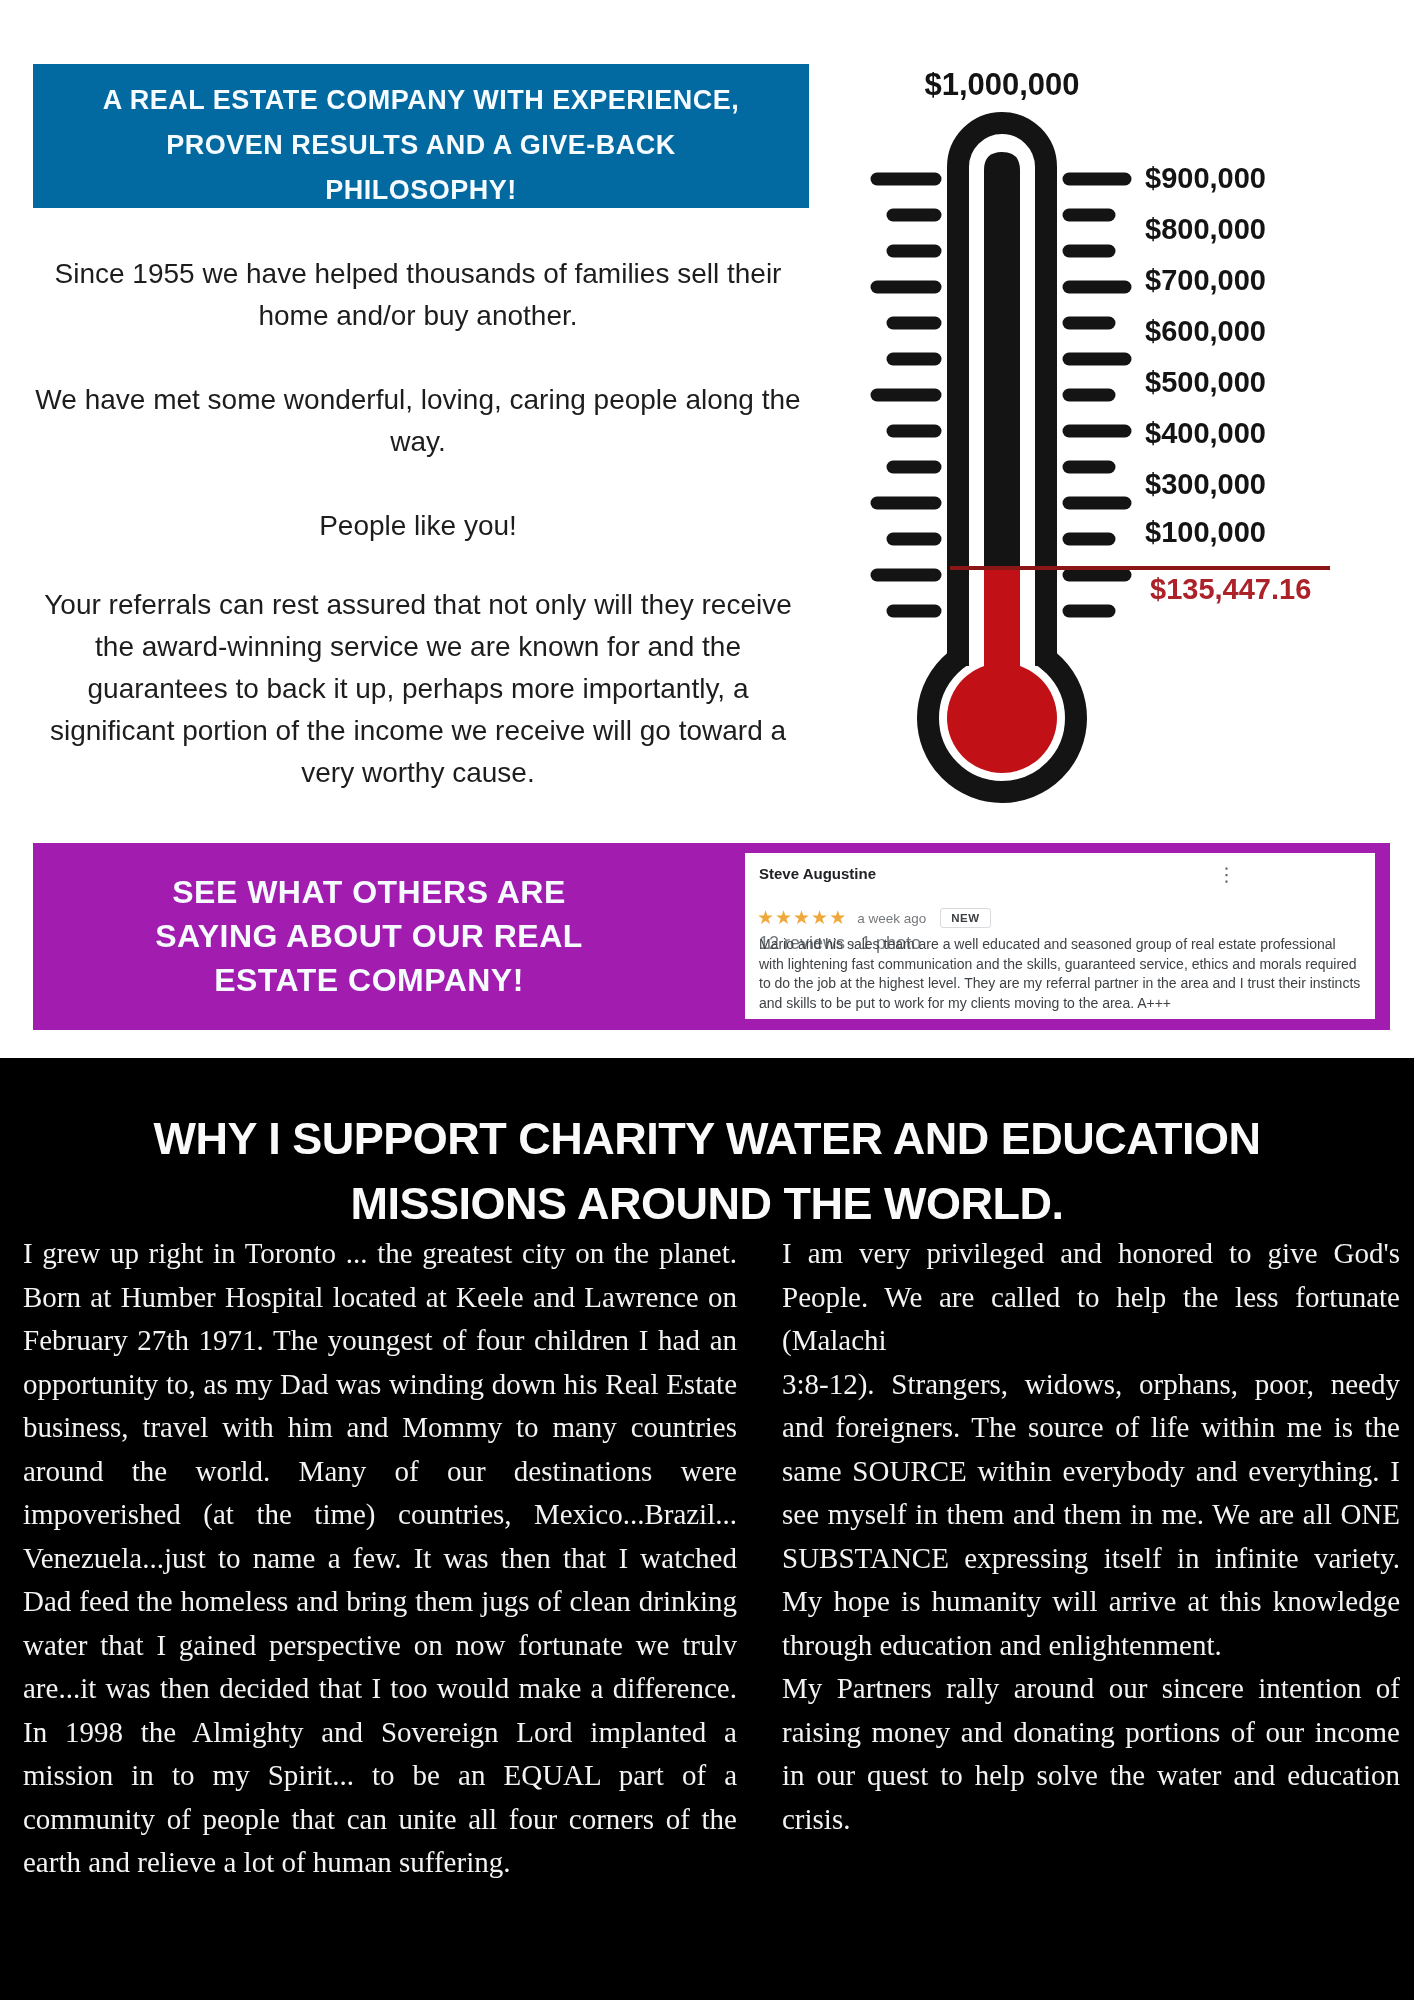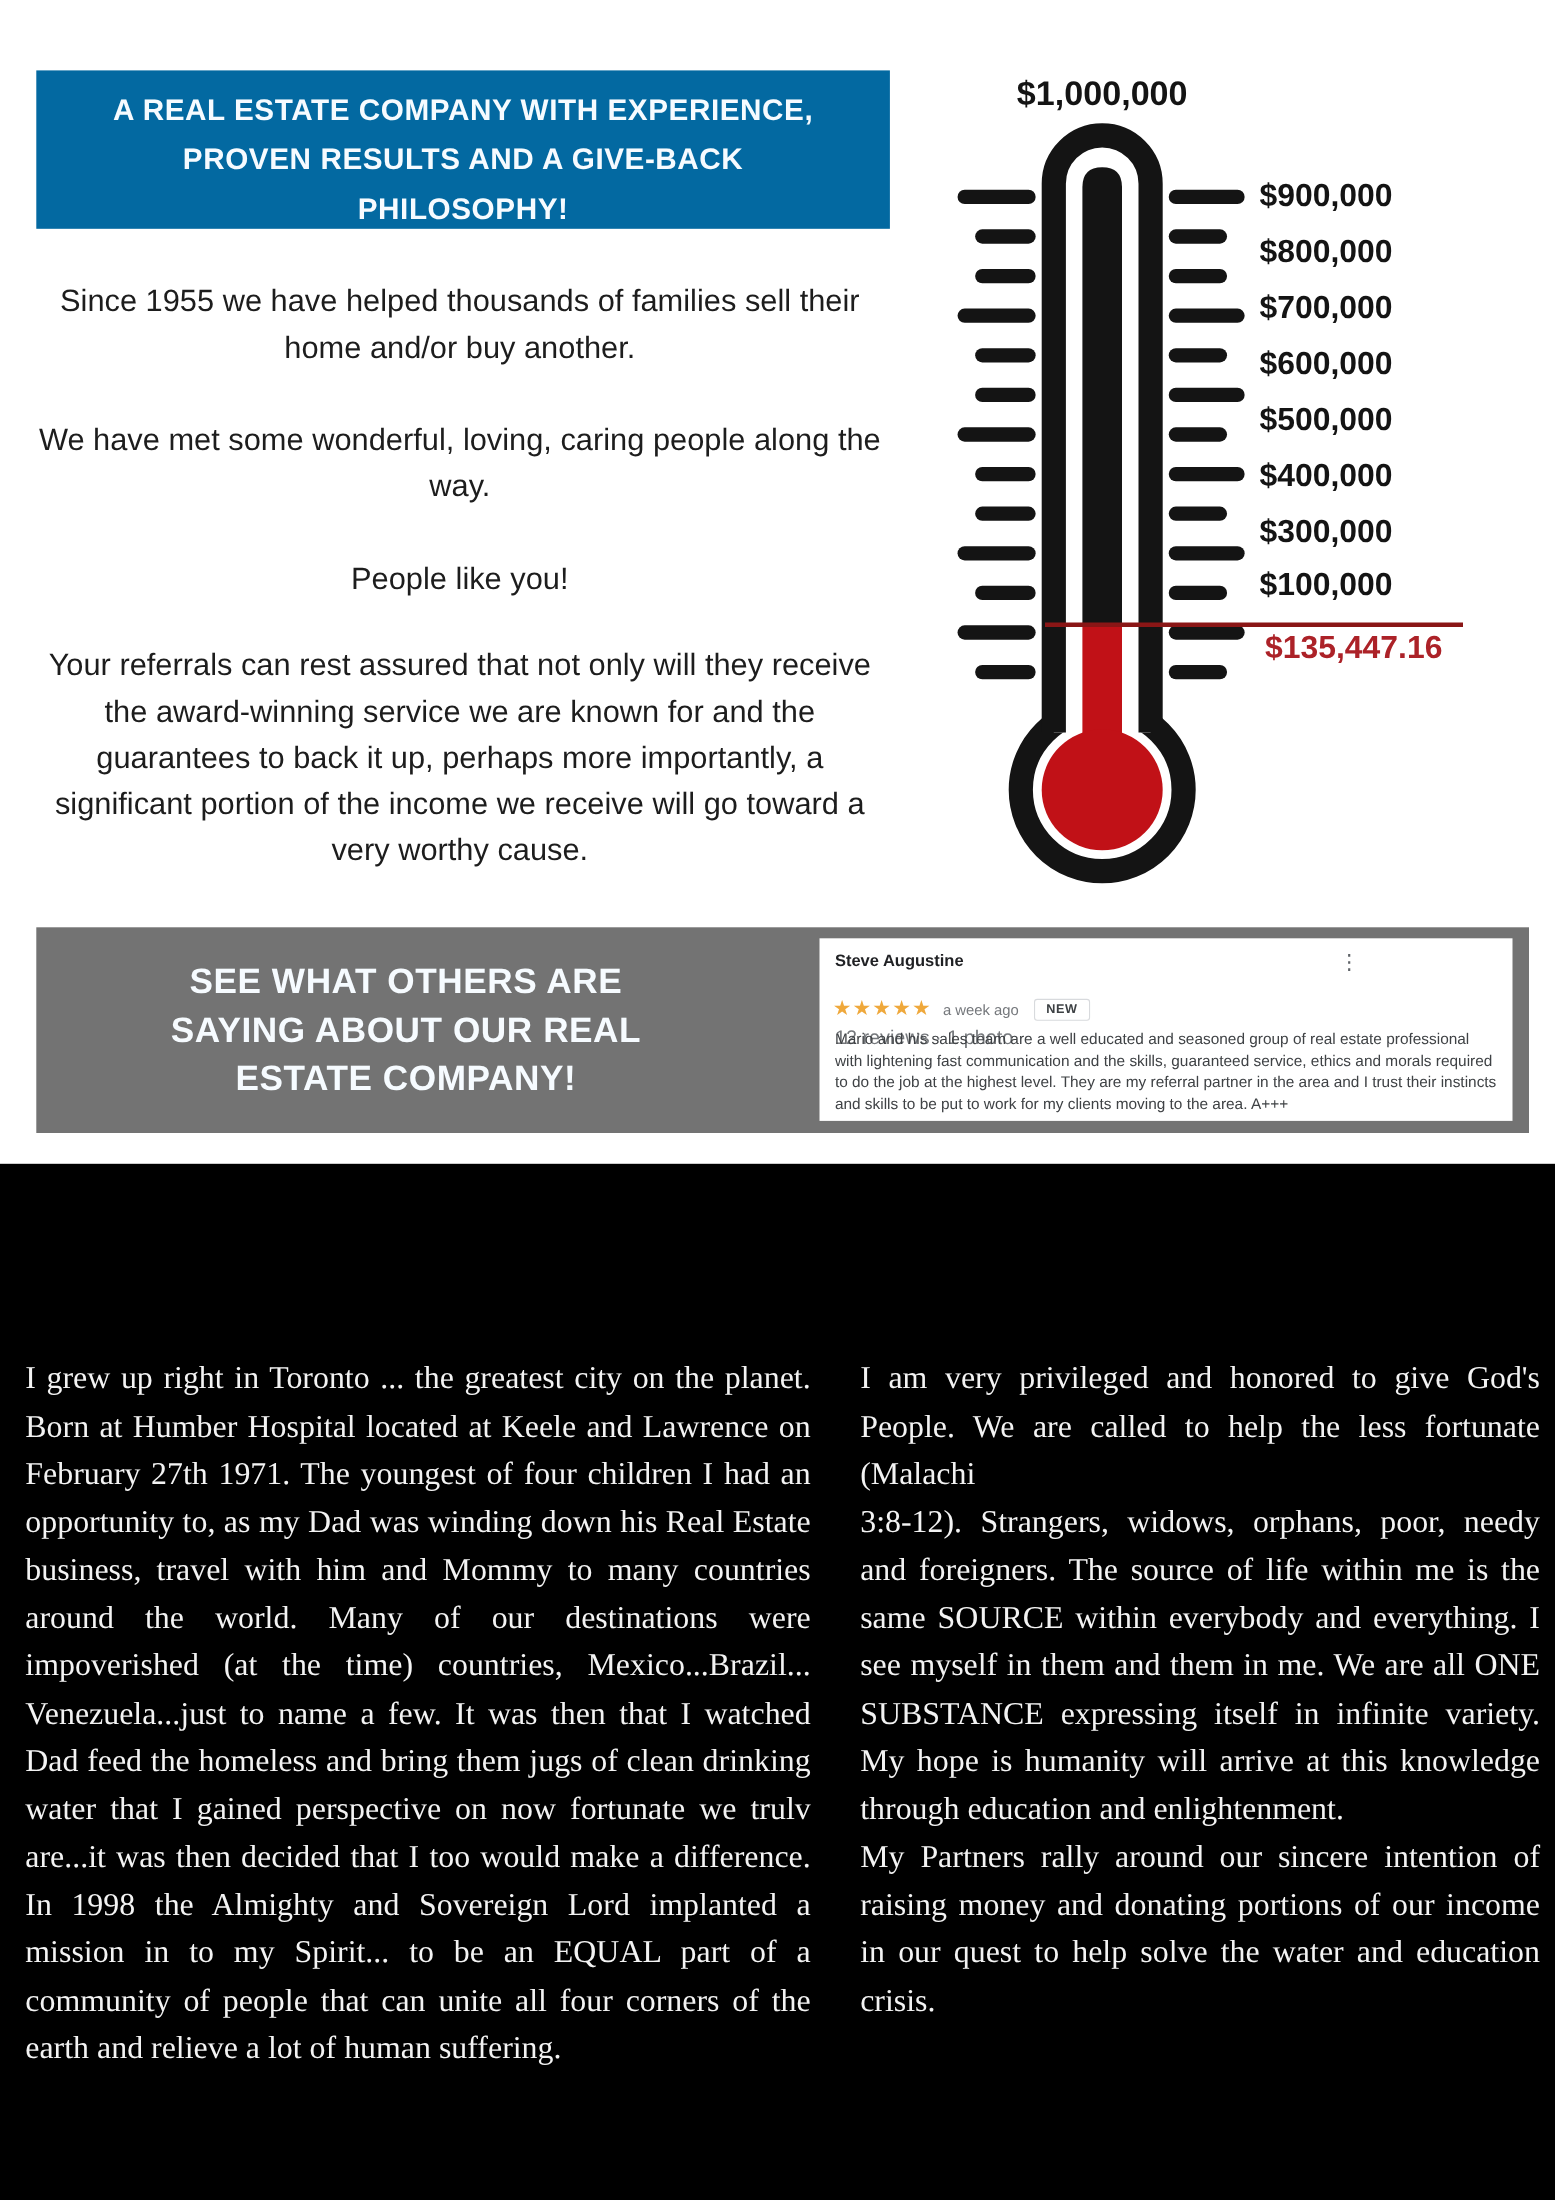--- a/index.html
+++ b/index.html
@@ -25,21 +25,21 @@
   .intro.p3{top:505px;}
   .intro.p4{top:584px;}
 
   
   .thermo-goal{left:852px;top:67px;width:300px;text-align:center;
     font-size:31px;font-weight:700;color:#141414;}
   .thermo-label{left:1145px;width:230px;font-size:29px;font-weight:700;color:#141414;}
   .thermo-current{left:1150px;top:573px;width:260px;font-size:29px;font-weight:700;color:#ac2228;}
 
   
-  .review-band{left:33px;top:843px;width:1357px;height:187px;background:#737373;}
+  .review-band{left:33px;top:843px;width:1357px;height:187px;background:#a21caf;}
   .banner2{position:absolute;left:0;top:27px;width:672px;text-align:center;
     color:#f6fbff;font-weight:700;font-size:32px;line-height:44px;letter-spacing:.5px;}
   .review-card{position:absolute;left:712px;top:10px;width:630px;height:166px;background:#ffffff;}
   .rc-name{position:absolute;left:14px;top:12px;font-size:15px;font-weight:700;color:#202124;}
   .rc-meta{position:absolute;left:14px;top:33px;font-size:18px;color:#75787c;margin-top:47px;}
   .rc-starrow{position:absolute;left:12px;top:54px;display:flex;align-items:center;}
   .rc-stars{font-size:19px;color:#efa83b;letter-spacing:1px;line-height:22px;}
   .rc-time{font-size:13.5px;color:#75787c;margin-left:10px;}
   .rc-new{margin-left:14px;border:1.5px solid #d8dadd;border-radius:3px;
     font-size:11.5px;font-weight:700;color:#3c4043;padding:3px 10px;letter-spacing:.5px;}
@@ -143,20 +143,24 @@
     <div class="rc-starrow">
       <span class="rc-stars">★★★★★</span>
       <span class="rc-time">a week ago</span>
       <span class="rc-new">NEW</span>
     </div>
     <div class="rc-body">Mario and his sales team are a well educated and seasoned group of real estate professional with lightening fast communication and the skills, guaranteed service, ethics and morals required to do the job at the highest level. They are my referral partner in the area and I trust their instincts and skills to be put to work for my clients moving to the area. A+++</div>
   </div>
 </div>
 
 <div class="abs charity">
+  <div class="charity-heading">
+    <div>WHY I SUPPORT CHARITY WATER AND EDUCATION</div>
+    <div>MISSIONS AROUND THE WORLD.</div>
+  </div>
   <div class="col col-left">
     <p>I grew up right in Toronto ... the greatest city on the planet. Born at Humber Hospital located at Keele and Lawrence on February 27th 1971. The youngest of four children I had an opportunity to, as my Dad was winding down his Real Estate business, travel with him and Mommy to many countries around the world. Many of our destinations were impoverished (at the time) countries, Mexico...Brazil... Venezuela...just to name a few. It was then that I watched Dad feed the homeless and bring them jugs of clean drinking water that I gained perspective on now fortunate we trulv are...it was then decided that I too would make a difference. In 1998 the Almighty and Sovereign Lord implanted a mission in to my Spirit... to be an EQUAL part of a community of people that can unite all four corners of the earth and relieve a lot of human suffering.</p>
   </div>
   <div class="col col-right">
     <p>I am very privileged and honored to give God's People. We are called to help the less fortunate (Malachi</p>
     <p>3:8-12). Strangers, widows, orphans, poor, needy and foreigners. The source of life within me is the same SOURCE within everybody and everything. I see myself in them and them in me. We are all ONE SUBSTANCE expressing itself in infinite variety. My hope is humanity will arrive at this knowledge through education and enlightenment.</p>
     <p>My Partners rally around our sincere intention of raising money and donating portions of our income in our quest to help solve the water and education crisis.</p>
   </div>
 </div>
 

